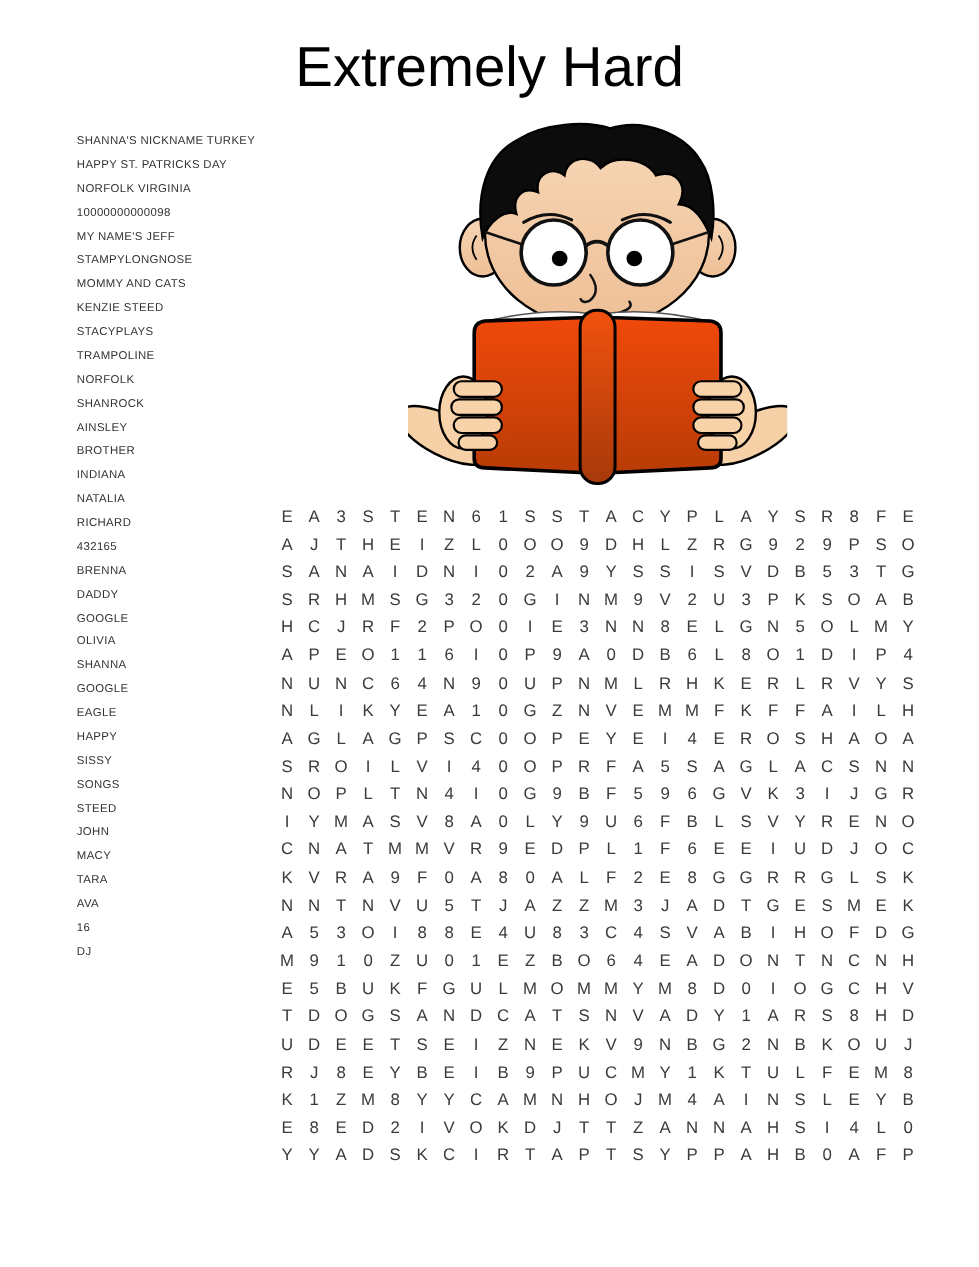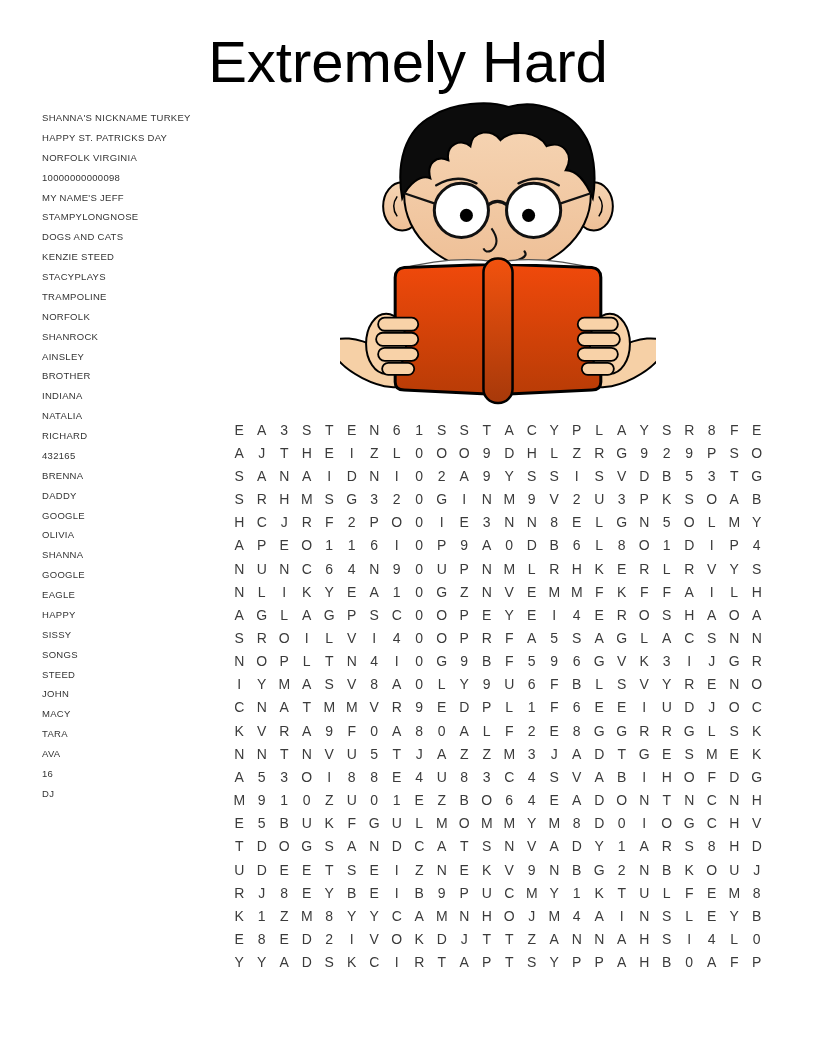--- a/index.html
+++ b/index.html
@@ -2,23 +2,23 @@
 <html><head>
 <meta charset="utf-8">
 <style>
   html,body{margin:0;padding:0}
   body{
     width:816px;height:1056px;background:#ffffff;position:relative;
     font-family:"Liberation Sans",sans-serif;overflow:hidden;
   }
   .title{
     position:absolute;top:28px;left:0;width:816px;margin:0;
-    text-align:center;font-size:58px;font-weight:400;color:#000;
+    text-align:center;font-size:47px;font-weight:400;color:#000;
   }
-  .word-list{position:absolute;left:42px;top:108px}
+  .word-list{position:absolute;left:64px;top:108px}
   .word-list .word{
     height:19.88px;line-height:19.88px;font-size:9.5px;color:#333;
     white-space:nowrap;letter-spacing:.3px;
   }
   .clipart{position:absolute;left:340px;top:100px;width:316px;height:307px}
   .grid{position:absolute;left:228px;top:418px}
   .grid-row{display:flex}
   .grid-row .cell{
     width:22.5px;height:23.17px;display:flex;align-items:center;justify-content:center;
     font-size:14px;color:#3b3b3b;
@@ -31,21 +31,21 @@
 
   <h1 class="title">Extremely Hard</h1>
 
   <div class="word-list">
       <div class="word">SHANNA'S NICKNAME TURKEY</div>
       <div class="word">HAPPY ST. PATRICKS DAY</div>
       <div class="word">NORFOLK VIRGINIA</div>
       <div class="word">10000000000098</div>
       <div class="word">MY NAME'S JEFF</div>
       <div class="word">STAMPYLONGNOSE</div>
-      <div class="word">DOGS AND CATS</div>
+      <div class="word">MOMMY AND CATS</div>
       <div class="word">KENZIE STEED</div>
       <div class="word">STACYPLAYS</div>
       <div class="word">TRAMPOLINE</div>
       <div class="word">NORFOLK</div>
       <div class="word">SHANROCK</div>
       <div class="word">AINSLEY</div>
       <div class="word">BROTHER</div>
       <div class="word">INDIANA</div>
       <div class="word">NATALIA</div>
       <div class="word">RICHARD</div>

